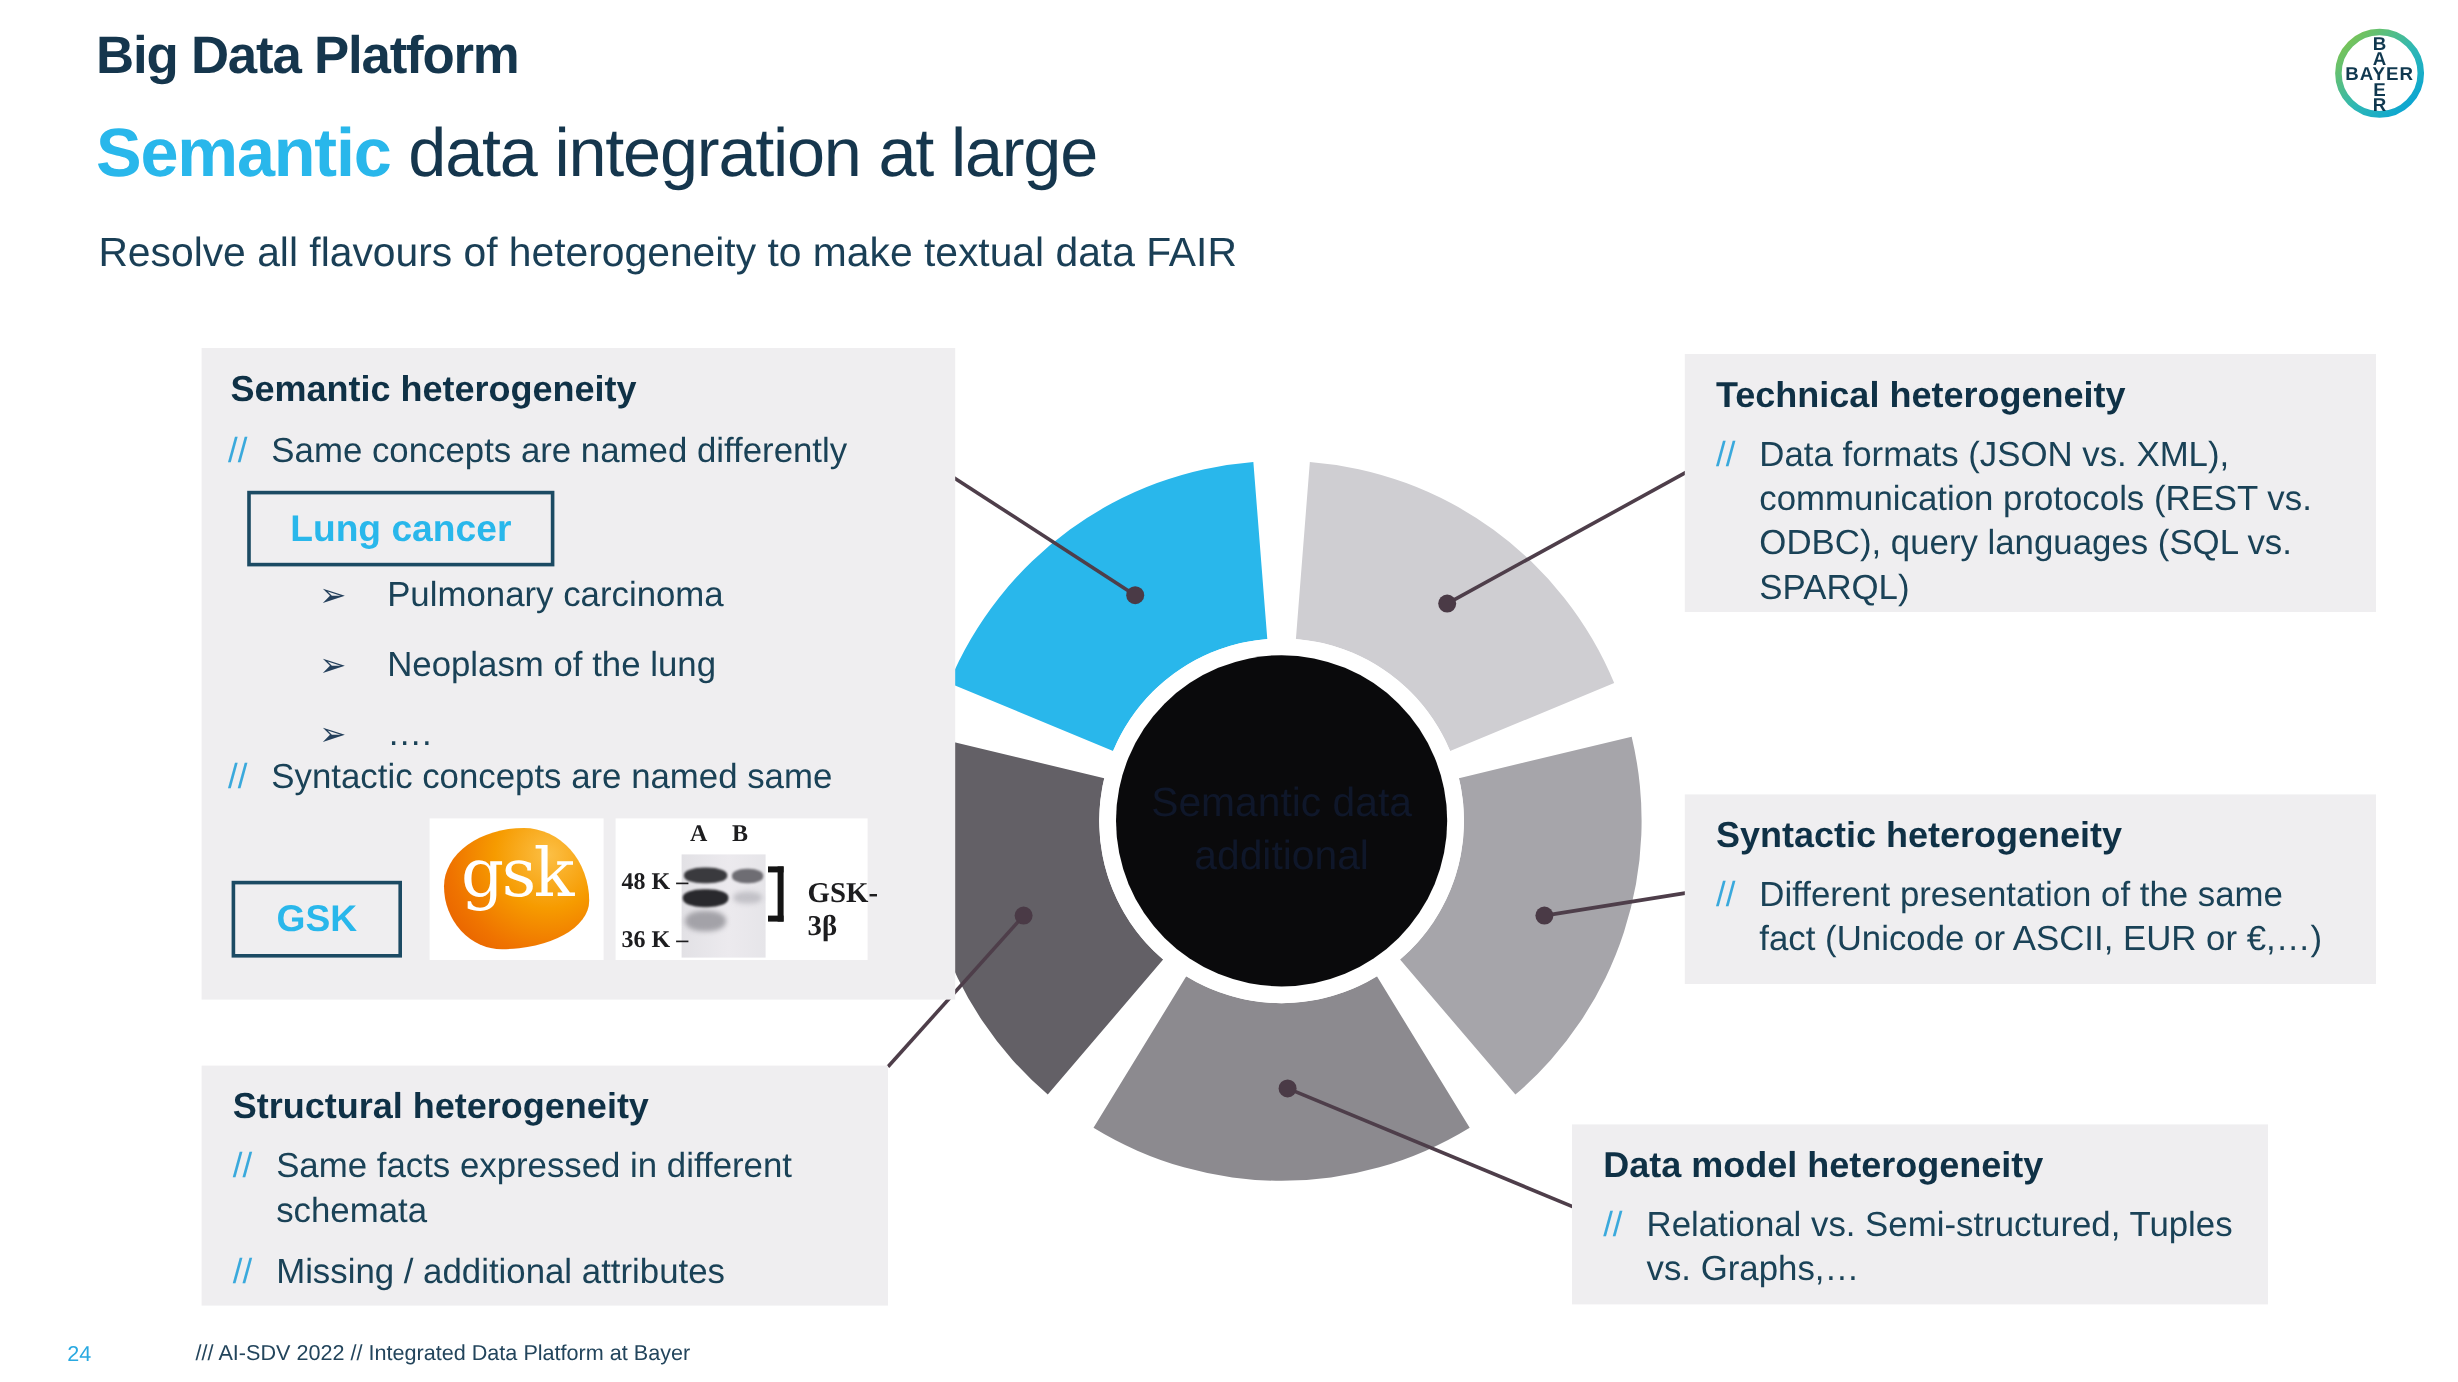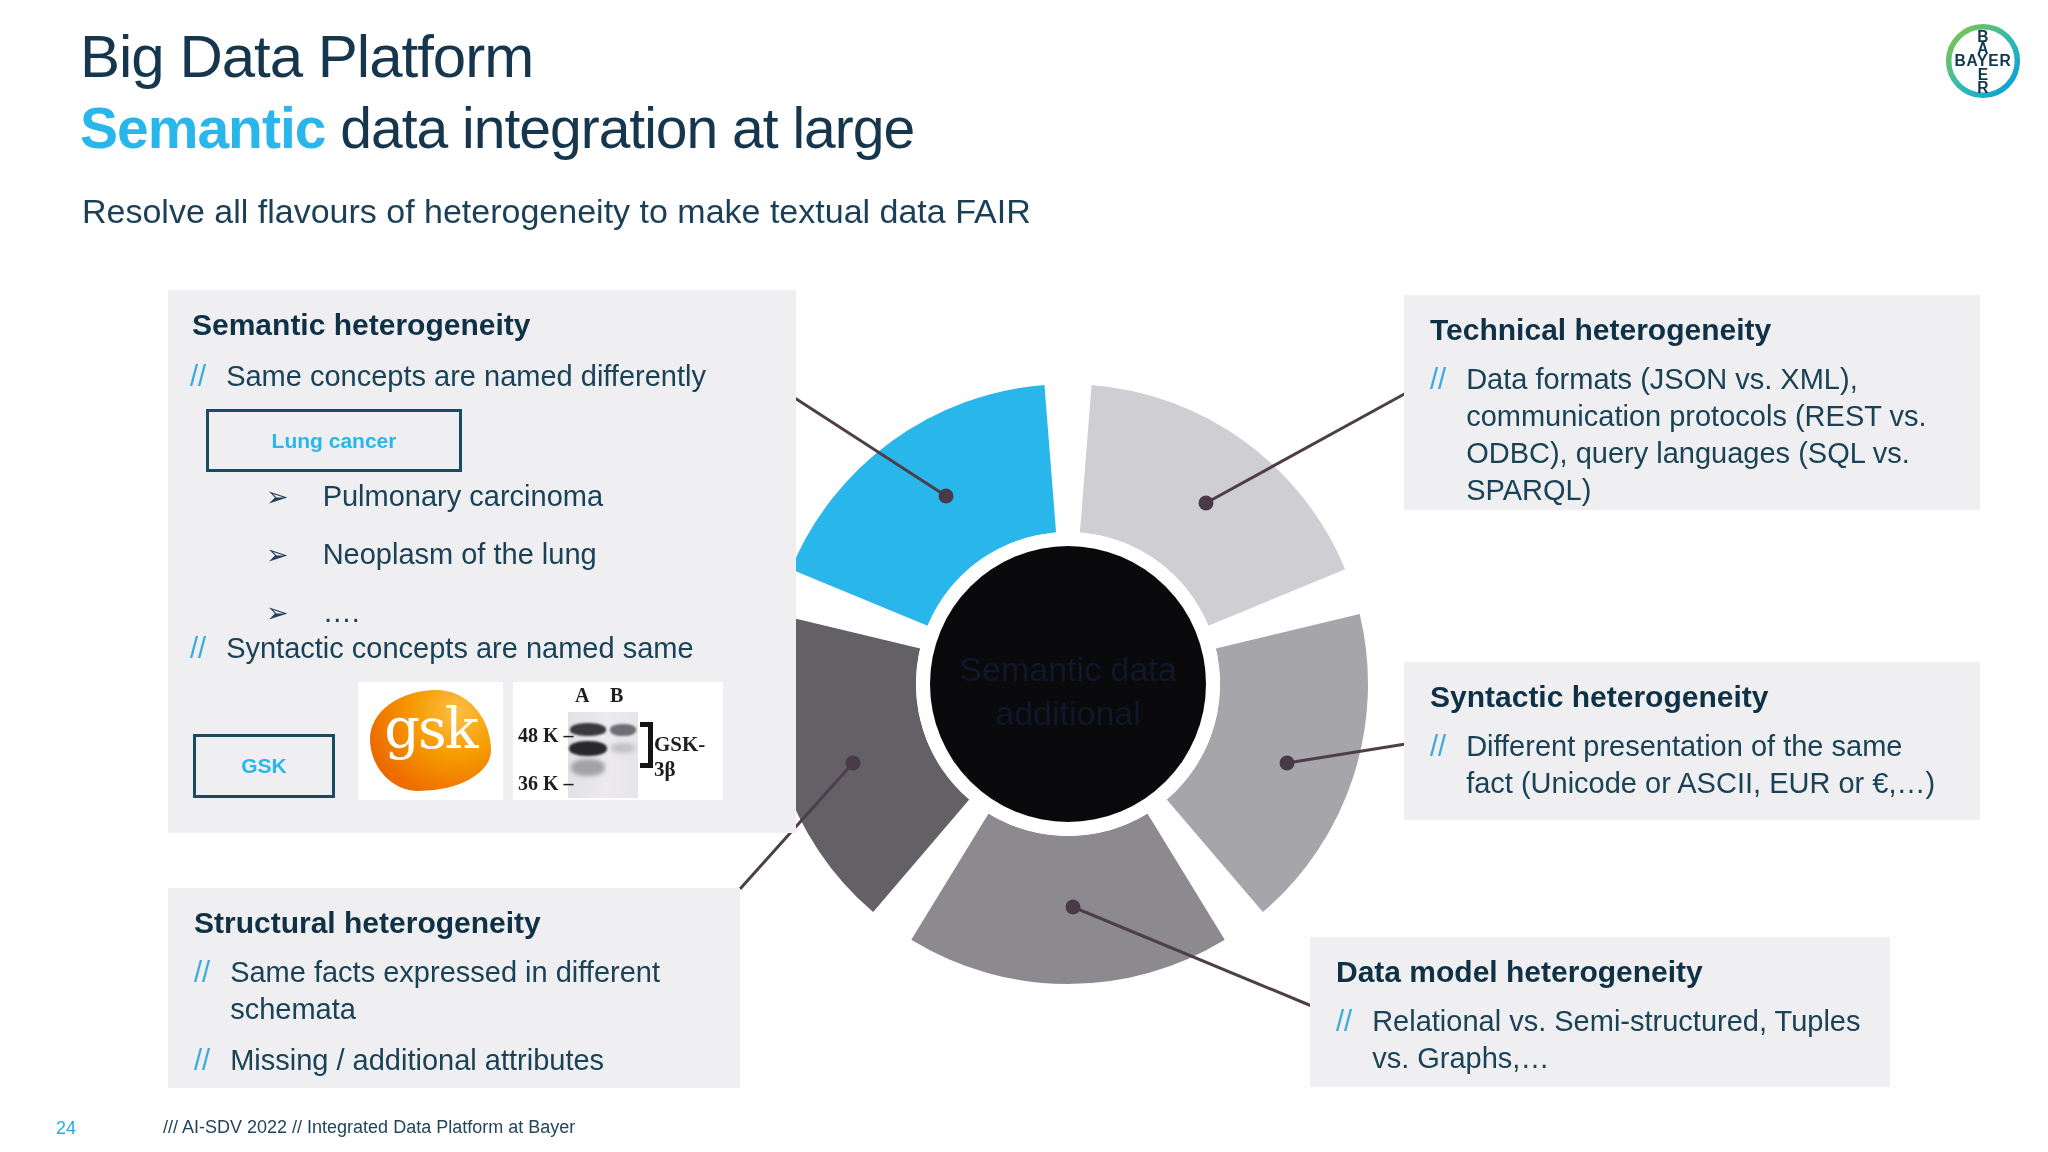--- a/index.html
+++ b/index.html
@@ -1,35 +1,35 @@
 <!DOCTYPE html>
 <html><head>
 <meta charset="utf-8">
 <style>
   html,body{margin:0;padding:0;background:#ffffff;}
   .slide{position:relative;width:2048px;height:1152px;background:#fff;overflow:hidden;
          font-family:"Liberation Sans",sans-serif;color:#10384f;}
   
-  .title1{position:absolute;left:80px;top:22px;font-size:60px;font-weight:normal;color:#15364d;letter-spacing:-1px;}
+  .title1{position:absolute;left:80px;top:22px;font-size:44px;font-weight:bold;color:#15364d;letter-spacing:-1px;}
   .title2{position:absolute;left:80px;top:95px;font-size:57px;font-weight:400;color:#15364d;letter-spacing:-1px;}
   .title2 .hl{color:#29b7eb;font-weight:bold;}
   .subtitle{position:absolute;left:82px;top:192px;font-size:34px;color:#1a3f56;}
   
   .bayer{position:absolute;left:1944px;top:22px;width:78px;height:78px;}
   
   .box{position:absolute;background:#efeef0;box-sizing:border-box;}
   .box h3{margin:0;font-size:30px;font-weight:bold;color:#0f3146;}
   .bullet{display:flex;align-items:flex-start;font-size:29px;color:#1a4257;line-height:1.28;}
   .bullet .mark{color:#3aa9dc;margin-right:20px;flex:none;font-size:29px;}
   .pad{padding:18px 26px;}
   .mt{margin-top:14px;}
   
   .sem{left:168px;top:290px;width:628px;height:543px;}
   .sem .abs{position:absolute;}
-  .chip{position:absolute;border:3px solid #1b4a63;color:#29b7eb;font-weight:bold;font-size:21px;
+  .chip{position:absolute;border:3px solid #1b4a63;color:#29b7eb;font-weight:bold;font-size:31px;
         display:flex;align-items:center;justify-content:center;box-sizing:border-box;background:transparent;}
   .arrow-item{position:absolute;font-size:29px;color:#1a4257;}
   .arrow-item .ar{color:#24405c;margin-right:34px;font-size:27px;}
   .card{position:absolute;background:#ffffff;}
   
   .gsk-blob{position:absolute;left:12px;top:8px;width:121px;height:101px;
             background:radial-gradient(circle at 72% 22%, #fcbf45 0%, #f69b00 38%, #ef7300 70%, #e45800 100%);
             border-radius:55% 45% 60% 40% / 48% 60% 40% 52%;}
   .gsk-word{position:absolute;left:0;top:14px;width:145px;text-align:center;
             font-family:"DejaVu Serif",serif;font-size:56px;color:#fff;letter-spacing:-2px;}
@@ -143,21 +143,21 @@
       <div class="serifsm" style="left:62px;top:2px;font-weight:bold;">A</div>
       <div class="serifsm" style="left:97px;top:2px;font-weight:bold;">B</div>
       <div class="serifsm" style="left:5px;top:42px;">48 K –</div>
       <div class="serifsm" style="left:5px;top:90px;">36 K –</div>
       <div class="band" style="left:57px;top:41px;width:36px;height:13px;background:#3a3a3e;filter:blur(1px);"></div>
       <div class="band" style="left:56px;top:59px;width:38px;height:15px;background:#29292d;filter:blur(1px);"></div>
       <div class="band" style="left:58px;top:77px;width:34px;height:17px;background:#a3a2a8;filter:blur(2px);"></div>
       <div class="band" style="left:97px;top:42px;width:26px;height:12px;background:#6e6d73;filter:blur(1px);"></div>
       <div class="band" style="left:98px;top:61px;width:24px;height:10px;background:#c2c1c7;filter:blur(2px);"></div>
       <div class="bracket"></div>
-      <div class="serifsm" style="left:141px;top:50px;font-size:21px;">GSK-3β</div>
+      <div class="serifsm" style="left:160px;top:50px;font-size:24px;">GSK-3β</div>
     </div>
   </div>
 
   <div class="box pad tech">
     <h3>Technical heterogeneity</h3>
     <div class="bullet mt">
       <span class="mark">//</span>
       <span class="w465">Data formats (JSON vs. XML), communication protocols (REST vs. ODBC), query languages (SQL vs. SPARQL)</span>
     </div>
   </div>

